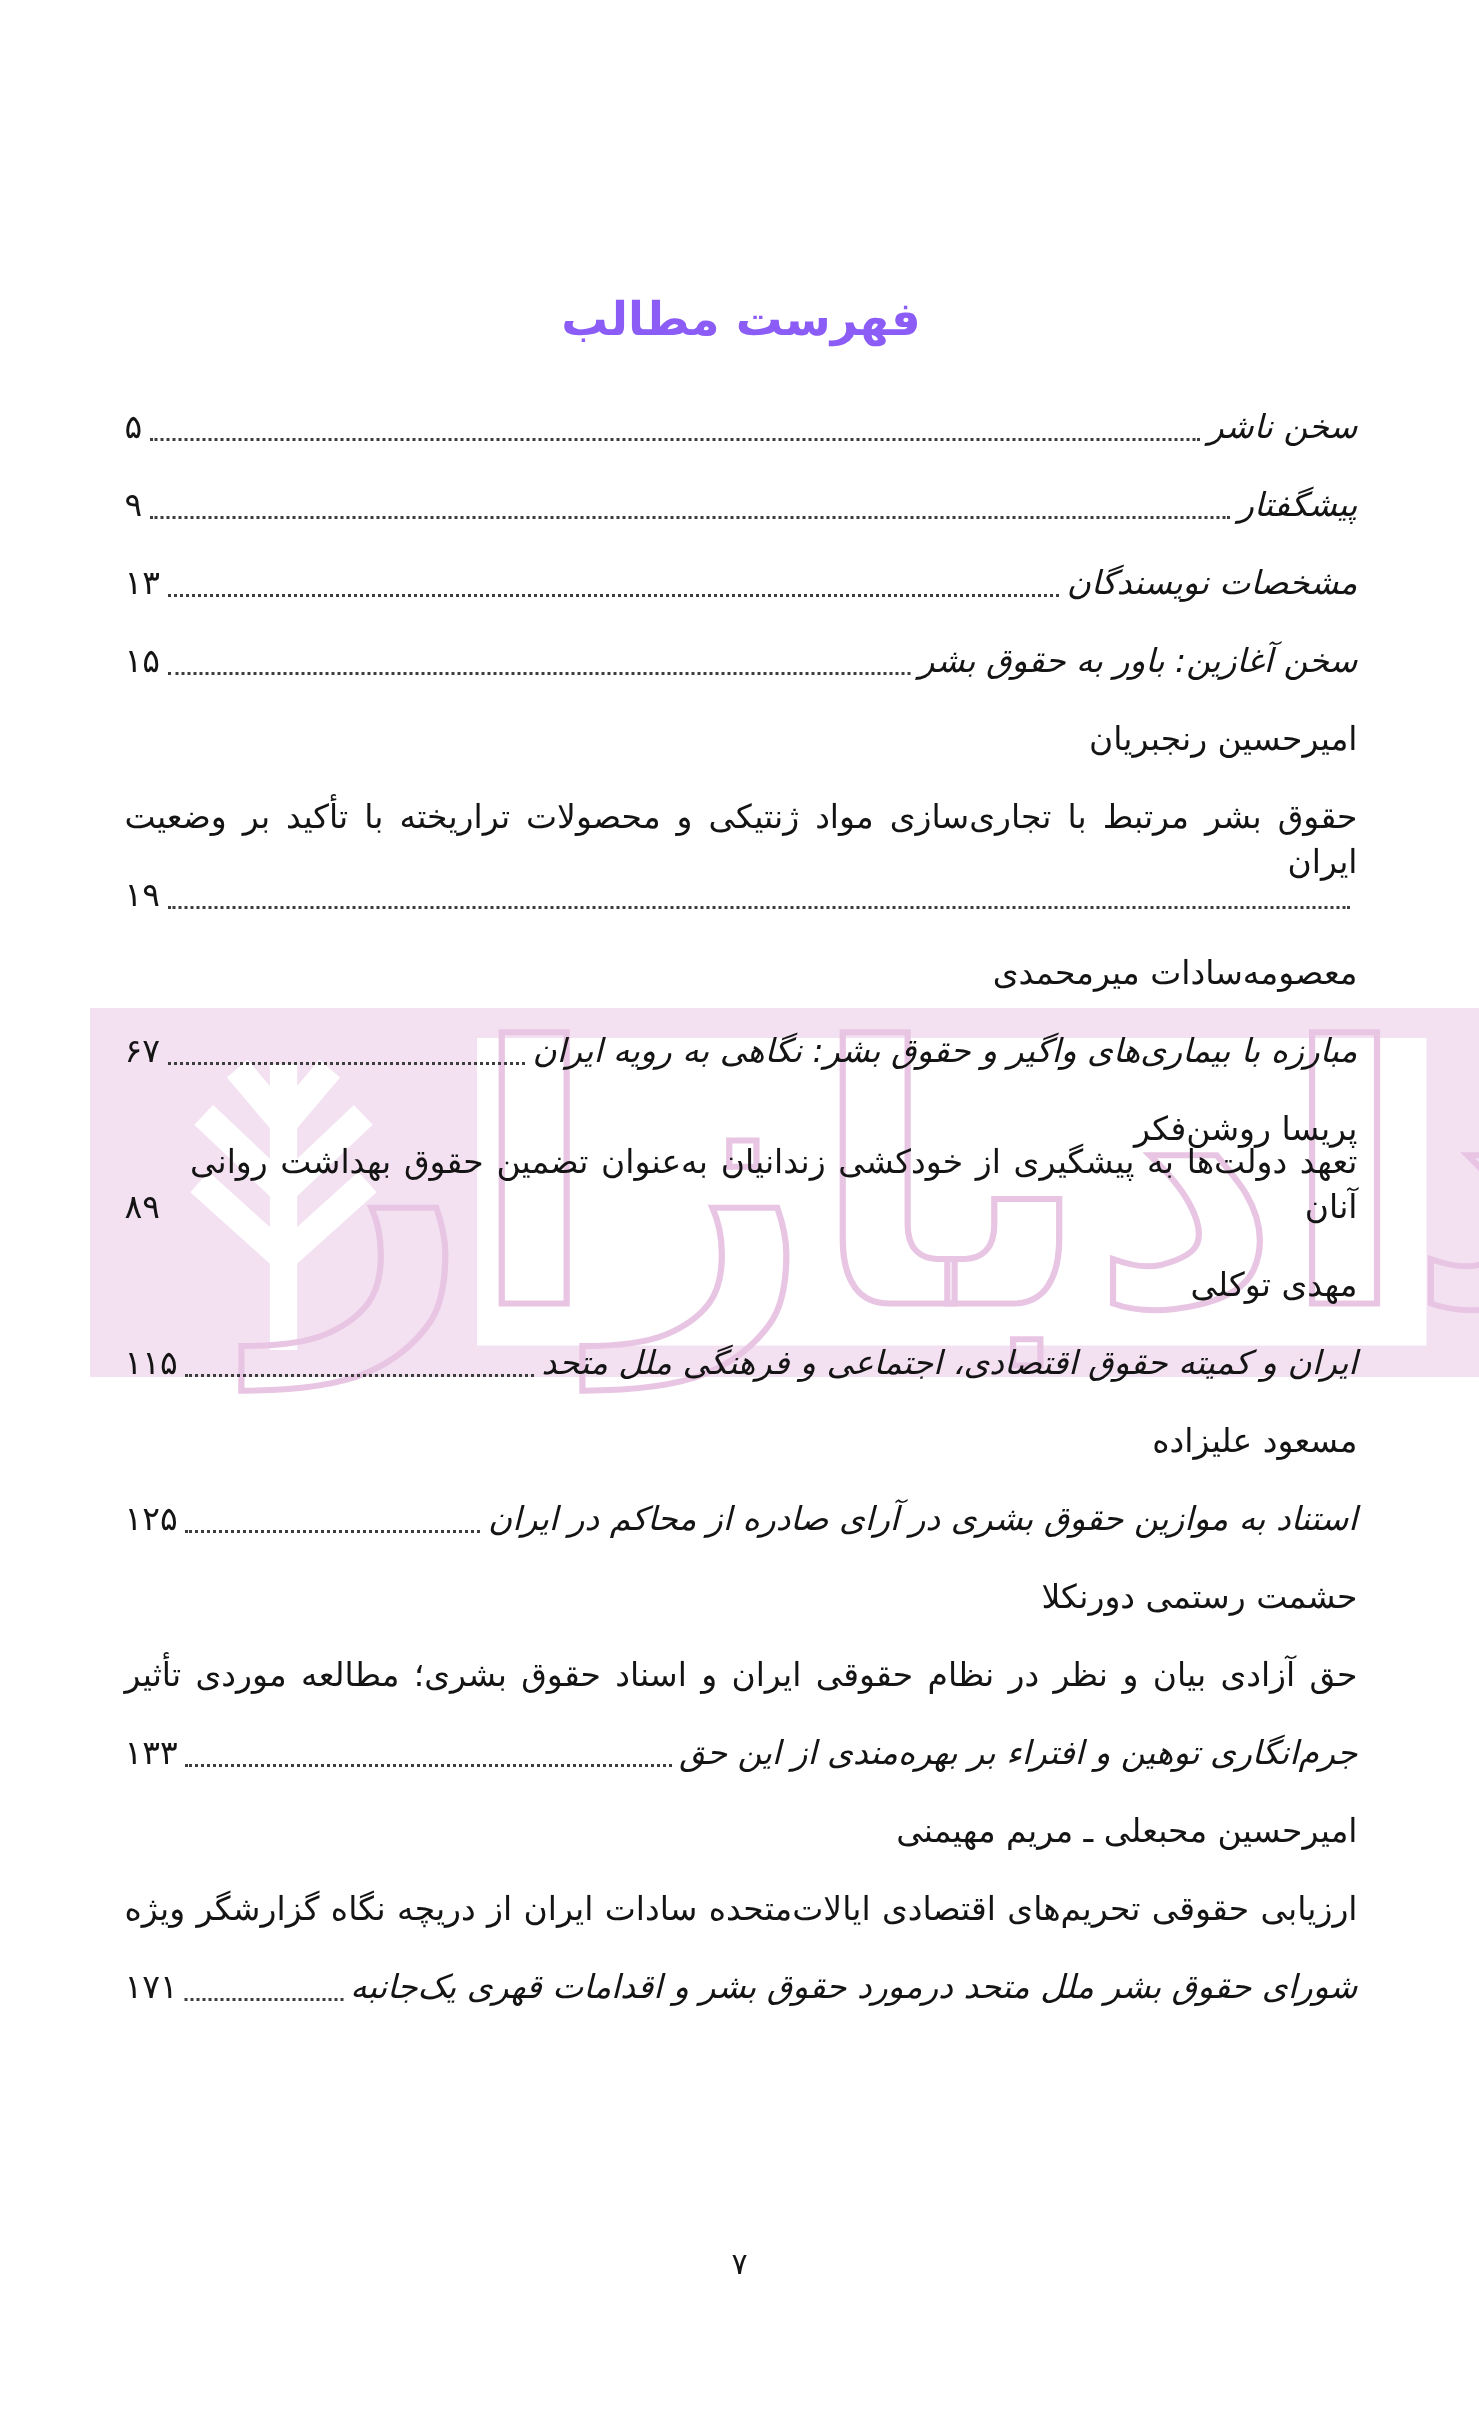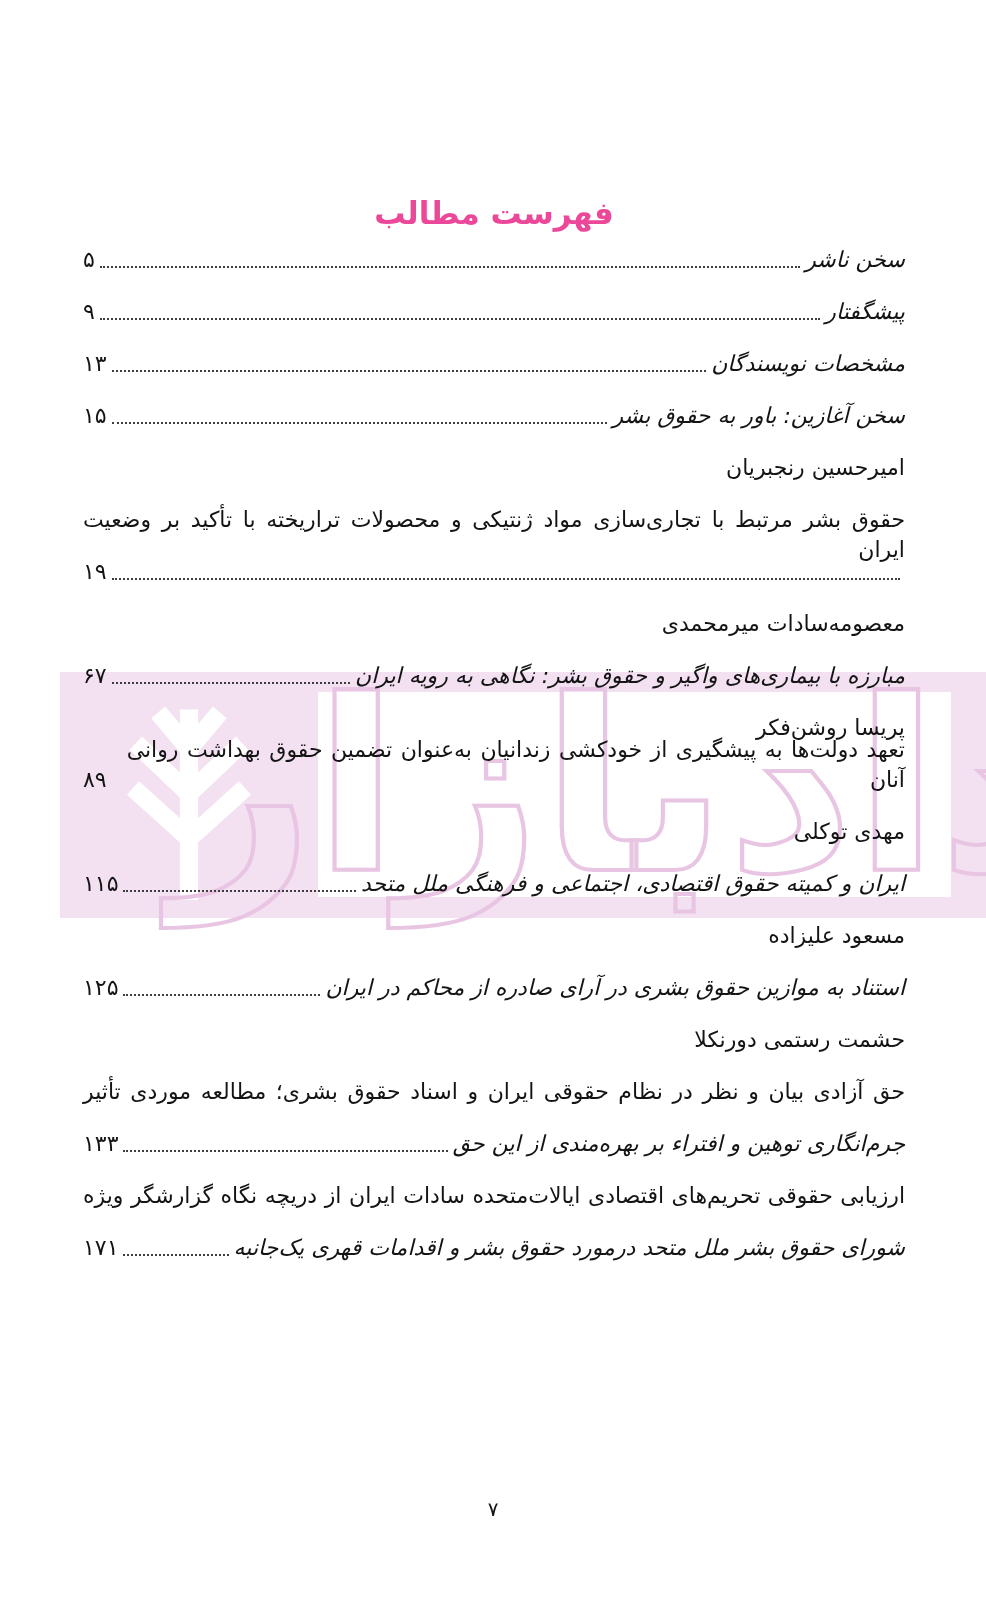--- a/index.html
+++ b/index.html
@@ -24,23 +24,23 @@
     color:transparent;
     -webkit-text-stroke:4px var(--wm-stroke,#e9c5e4);
     letter-spacing:2px;
     transform:scaleX(1.04);
     white-space:nowrap;
     overflow:visible;
   }
   
   .content{position:relative;z-index:1;padding:195px 81px 0 83px;font-size:22px;}
   h1.title{
-    margin:0 0 14px 0;
+    margin:0 0 40px 0;
     text-align:center;
-    font-size:31px;font-weight:bold;color:#ec4899;
+    font-size:31px;font-weight:bold;color:#8b5cf6;
   }
   .line{height:30px;line-height:30px;margin-bottom:22px;}
   .row{display:flex;align-items:flex-end;}
   .row .t{white-space:nowrap;font-style:italic;}
   .dots{flex:1 1 auto;border-bottom:2px dotted #3d3d3d;margin:0 5px 7px 5px;min-width:20px;}
   .num{white-space:nowrap;}
   .just{text-align:justify;text-align-last:justify;}
   .fill{flex:1 1 auto;margin-left:20px;text-align:justify;text-align-last:justify;white-space:normal;}
   .author{}
   .sp{margin-top:8px;}
@@ -136,20 +136,21 @@
       <span class="num">۱۲۵</span>
     </div>
     <div class="line author">حشمت رستمی دورنکلا</div>
 
     <div class="line just sp"><span>حق آزادی بیان و نظر در نظام حقوقی ایران و اسناد حقوق بشری؛ </span><b>مطالعه موردی تأثیر</b></div>
     <div class="line row">
       <span class="t">جرم‌انگاری توهین و افتراء بر بهره‌مندی از این حق</span>
       <span class="dots"></span>
       <span class="num">۱۳۳</span>
     </div>
+    <div class="line author">امیرحسین محبعلی ـ مریم مهیمنی</div>
 
     <div class="line just sp">ارزیابی حقوقی تحریم‌های اقتصادی ایالات‌متحده سادات ایران از دریچه نگاه گزارشگر ویژه</div>
     <div class="line row">
       <span class="t">شورای حقوق بشر ملل متحد درمورد حقوق بشر و اقدامات قهری یک‌جانبه</span>
       <span class="dots"></span>
       <span class="num">۱۷۱</span>
     </div>
   </div>
 
   <div class="footer">۷</div>

